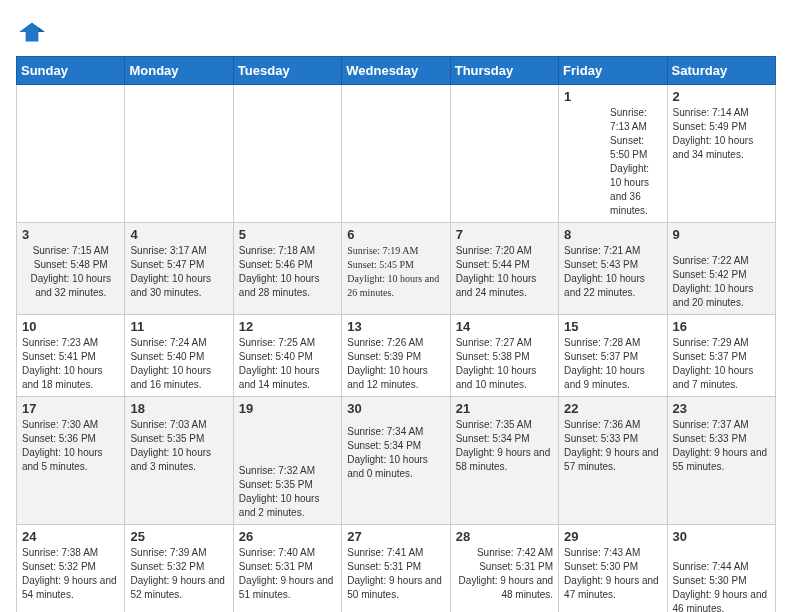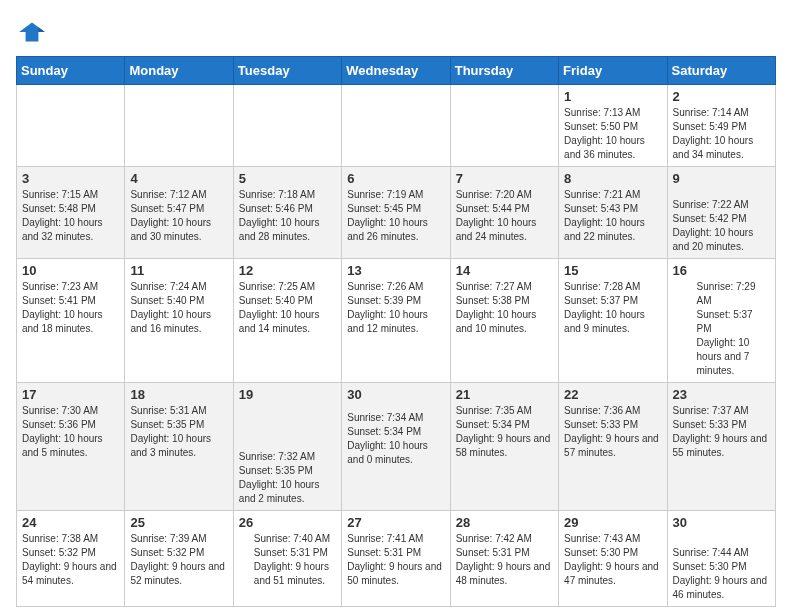--- a/index.html
+++ b/index.html
@@ -129,53 +129,53 @@
   </thead>
   <tbody id="calendar-body">
   <tr>
         <td class="empty-cell"></td>
         <td class="empty-cell"></td>
         <td class="empty-cell"></td>
         <td class="empty-cell"></td>
         <td class="empty-cell"></td>
         <td>
           <span class="day-number">1</span>
-          <div class="day-info" style="white-space: pre-line;">Sunrise: 7:13 AM
+          <div class="day-info" style="white-space: pre-line; margin-left: 46px;">Sunrise: 7:13 AM
 Sunset: 5:50 PM
 Daylight: 10 hours and 36 minutes.</div>
         </td>
         <td>
           <span class="day-number">2</span>
           <div class="day-info" style="white-space: pre-line;">Sunrise: 7:14 AM
 Sunset: 5:49 PM
 Daylight: 10 hours and 34 minutes.</div>
         </td>
       </tr>
       <tr>
         <td>
           <span class="day-number">3</span>
-          <div class="day-info" style="white-space: pre-line;">Sunrise: 7:15 AM
+          <div class="day-info" style="white-space: pre-line; text-align: center;">Sunrise: 7:15 AM
 Sunset: 5:48 PM
 Daylight: 10 hours and 32 minutes.</div>
         </td>
         <td>
           <span class="day-number">4</span>
-          <div class="day-info" style="white-space: pre-line;">Sunrise: 7:12 AM
+          <div class="day-info" style="white-space: pre-line;">Sunrise: 3:17 AM
 Sunset: 5:47 PM
 Daylight: 10 hours and 30 minutes.</div>
         </td>
         <td>
           <span class="day-number">5</span>
           <div class="day-info" style="white-space: pre-line;">Sunrise: 7:18 AM
 Sunset: 5:46 PM
 Daylight: 10 hours and 28 minutes.</div>
         </td>
         <td>
           <span class="day-number">6</span>
-          <div class="day-info" style="white-space: pre-line;">Sunrise: 7:19 AM
+          <div class="day-info" style="white-space: pre-line; font-family: Liberation Serif, serif;">Sunrise: 7:19 AM
 Sunset: 5:45 PM
 Daylight: 10 hours and 26 minutes.</div>
         </td>
         <td>
           <span class="day-number">7</span>
           <div class="day-info" style="white-space: pre-line;">Sunrise: 7:20 AM
 Sunset: 5:44 PM
 Daylight: 10 hours and 24 minutes.</div>
         </td>
         <td>
@@ -223,35 +223,35 @@
 Daylight: 10 hours and 10 minutes.</div>
         </td>
         <td>
           <span class="day-number">15</span>
           <div class="day-info" style="white-space: pre-line;">Sunrise: 7:28 AM
 Sunset: 5:37 PM
 Daylight: 10 hours and 9 minutes.</div>
         </td>
         <td>
           <span class="day-number">16</span>
-          <div class="day-info" style="white-space: pre-line; margin-left: 24px;">Sunrise: 7:29 AM
+          <div class="day-info" style="white-space: pre-line;">Sunrise: 7:29 AM
 Sunset: 5:37 PM
 Daylight: 10 hours and 7 minutes.</div>
         </td>
       </tr>
       <tr>
         <td>
           <span class="day-number">17</span>
           <div class="day-info" style="white-space: pre-line;">Sunrise: 7:30 AM
 Sunset: 5:36 PM
 Daylight: 10 hours and 5 minutes.</div>
         </td>
         <td>
           <span class="day-number">18</span>
-          <div class="day-info" style="white-space: pre-line;">Sunrise: 5:31 AM
+          <div class="day-info" style="white-space: pre-line;">Sunrise: 7:03 AM
 Sunset: 5:35 PM
 Daylight: 10 hours and 3 minutes.</div>
         </td>
         <td>
           <span class="day-number">19</span>
           <div class="day-info" style="white-space: pre-line; margin-top: 48px;">Sunrise: 7:32 AM
 Sunset: 5:35 PM
 Daylight: 10 hours and 2 minutes.</div>
         </td>
         <td>
@@ -287,33 +287,33 @@
 Daylight: 9 hours and 54 minutes.</div>
         </td>
         <td>
           <span class="day-number">25</span>
           <div class="day-info" style="white-space: pre-line;">Sunrise: 7:39 AM
 Sunset: 5:32 PM
 Daylight: 9 hours and 52 minutes.</div>
         </td>
         <td>
           <span class="day-number">26</span>
-          <div class="day-info" style="white-space: pre-line; margin-left: 15px;">Sunrise: 7:40 AM
+          <div class="day-info" style="white-space: pre-line;">Sunrise: 7:40 AM
 Sunset: 5:31 PM
 Daylight: 9 hours and 51 minutes.</div>
         </td>
         <td>
           <span class="day-number">27</span>
           <div class="day-info" style="white-space: pre-line;">Sunrise: 7:41 AM
 Sunset: 5:31 PM
 Daylight: 9 hours and 50 minutes.</div>
         </td>
         <td>
           <span class="day-number">28</span>
-          <div class="day-info" style="white-space: pre-line;">Sunrise: 7:42 AM
+          <div class="day-info" style="white-space: pre-line; text-align: right;">Sunrise: 7:42 AM
 Sunset: 5:31 PM
 Daylight: 9 hours and 48 minutes.</div>
         </td>
         <td>
           <span class="day-number">29</span>
           <div class="day-info" style="white-space: pre-line;">Sunrise: 7:43 AM
 Sunset: 5:30 PM
 Daylight: 9 hours and 47 minutes.</div>
         </td>
         <td>

